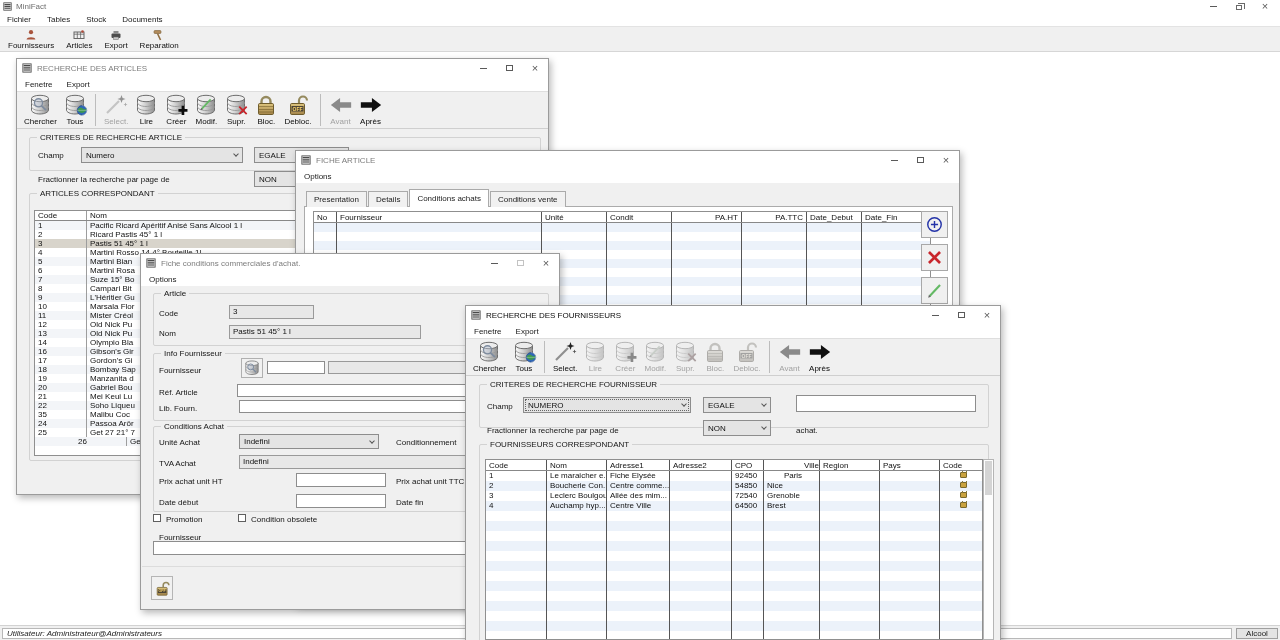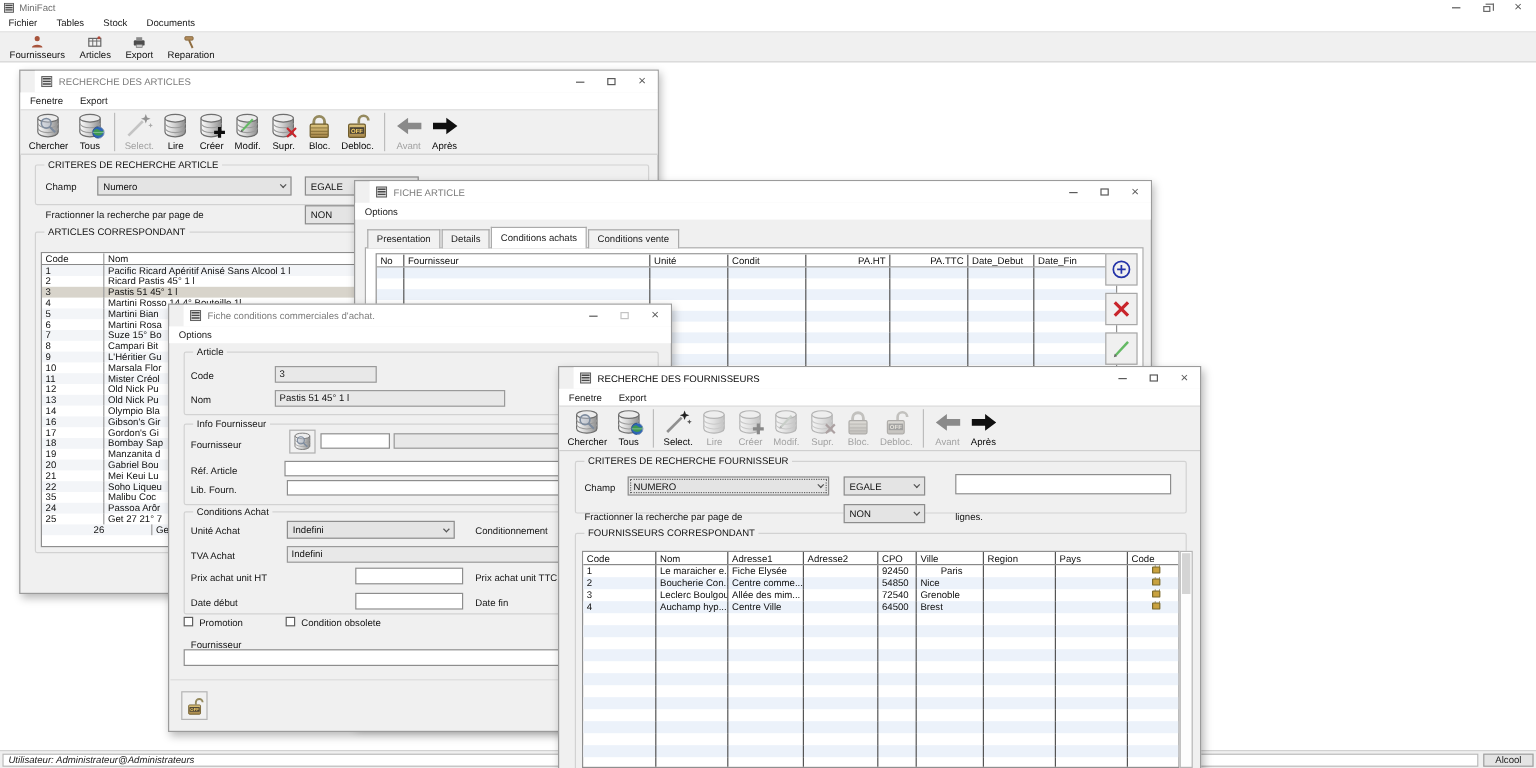--- a/index.html
+++ b/index.html
@@ -32,21 +32,21 @@
   .mtbtn{display:flex;flex-direction:column;align-items:center;justify-content:center;padding:1px 6px 0;gap:0px;}
   .mtbtn .tlbl{font-size:8px;line-height:9px;}
   .mstatus{position:absolute;left:0;bottom:0;width:1280px;height:15px;background:#f0f0f0;border-top:1px solid #d2d2d2;}
   .statusfield{position:absolute;left:2px;top:2px;width:1230px;height:11px;background:#fff;border:1px solid #b8b8b8;
     font-style:italic;font-size:8px;line-height:9px;padding:0 0 0 4px;color:#222;white-space:nowrap;overflow:hidden;}
   .versionbtn{position:absolute;left:1236px;top:2px;width:42px;height:11px;background:#e4e4e4;border:1px solid #9f9f9f;
     font-size:8px;line-height:9px;text-align:center;color:#222;}
 
   
   .win{position:absolute;background:#f0f0f0;border:1px solid #9b9b9b;box-shadow:2px 3px 7px rgba(0,0,0,.28);}
-  .wtitle{height:18px;background:#fff;display:flex;align-items:center;gap:5px;padding:0 0 0 5px;margin-left:12px;}
+  .wtitle{height:18px;background:#fff;display:flex;align-items:center;gap:5px;padding:0 0 0 5px;}
   .wtitle-text{font-size:8px;color:#7c7c7c;white-space:nowrap;}
   .wtitle-text.active{color:#0a0a0a;}
   .wmenu{height:14px;background:#fff;display:flex;align-items:center;gap:14px;padding:0 0 0 8px;}
 
   .wtools{height:38px;background:#f0f0f0;border-top:1px solid #dedede;border-bottom:1px solid #cfcfcf;
     display:flex;align-items:stretch;padding:0 0 0 4px;}
   .tbtn{display:flex;flex-direction:column;align-items:center;justify-content:flex-start;
     min-width:29px;padding:2px 3px 0;gap:1px;}
   .tbtn .tlbl{font-size:8px;line-height:9px;white-space:nowrap;color:#0a0a0a;}
   .tbtn.dis .tlbl{color:#a2a2a2;}
@@ -1068,33 +1068,33 @@
     <div class="cbo" style="left:237px;top:91px;width:68px">
       <span>EGALE</span>
         <span class="chev"></span>
     </div>
     <div class="inp" style="left:330px;top:89px;width:180px;height:17px;line-height:15px"></div>
     <span class="lbl" style="left:21px;top:120px">Fractionner la recherche par page de</span>
     <div class="cbo" style="left:237px;top:114px;width:68px">
       <span>NON</span>
         <span class="chev"></span>
     </div>
-    <span class="lbl" style="left:330px;top:120px">lignes.</span>
+    <span class="lbl" style="left:330px;top:120px">achat.</span>
 
     <div class="grp" style="left:13px;top:138px;width:510px;height:200px">
       <span class="lgd">FOURNISSEURS CORRESPONDANT</span>
     </div>
     <div class="tbl fourn" style="left:19px;top:153px;width:498px;height:181px">
       <div class="thr">
           <div class="tc" style="width: 61px;">Code</div>
           <div class="tc" style="width: 60px;">Nom</div>
           <div class="tc" style="width: 63px;">Adresse1</div>
           <div class="tc" style="width: 62px;">Adresse2</div>
           <div class="tc" style="width: 32px;">CPO</div>
-          <div class="tc" style="width: 56px;">Ville</div>
+          <div class="tc" style="width: 56px; text-align: right;">Ville</div>
           <div class="tc" style="width: 60px;">Region</div>
           <div class="tc" style="width: 60px;">Pays</div>
           <div class="tc last" style="width: 44px;">Code</div>
         </div>
       <div>
           <div class="trow">
             <div class="tc" style="width: 61px;">1</div>
             <div class="tc" style="width: 60px;">Le maraicher e...</div>
             <div class="tc" style="width: 63px;">Fiche Elysée</div>
             <div class="tc" style="width: 62px;"></div>

